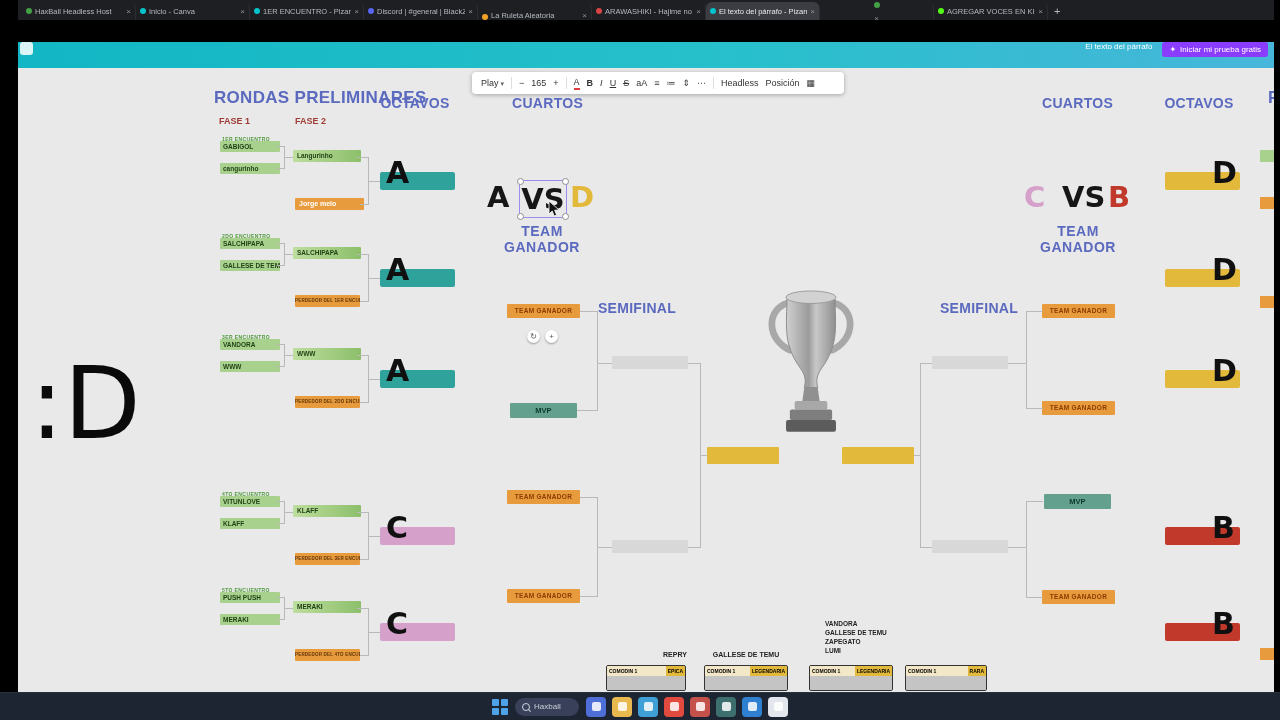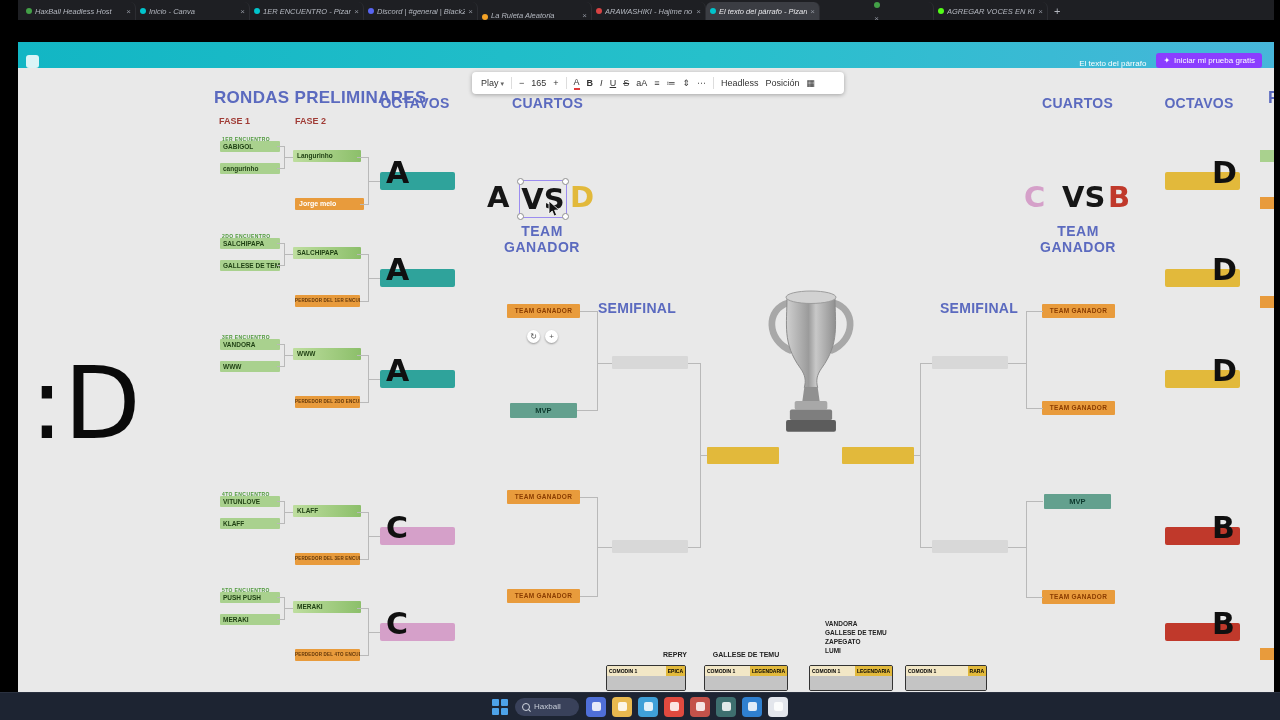--- a/index.html
+++ b/index.html
@@ -3,25 +3,25 @@
 <meta charset="utf-8">
 <style>
   html,body{margin:0;padding:0;background:#000;font-family:"Liberation Sans",sans-serif;}
   #screen{position:relative;width:1280px;height:720px;overflow:hidden;background:#000;}
 
   
   #tabs{position:absolute;left:18px;top:0;width:1256px;height:20px;background:#1e1f23;display:flex;align-items:flex-end;padding-left:4px;box-sizing:border-box;}
   .tab{height:18px;width:114px;display:flex;align-items:center;gap:3px;padding:0 4px;border-radius:6px 6px 0 0;color:#b4b8c0;font-size:7.5px;overflow:hidden;box-sizing:border-box;border-right:1px solid #2c2d32;}
   .tab.active{background:#3b3d43;color:#e9e9ec;}
   .fav{width:6px;height:6px;border-radius:50%;flex:none;}
-  .tlabel{white-space:nowrap;overflow:hidden;flex:1;font-style:italic;}
+  .tlabel{white-space:nowrap;overflow:hidden;flex:1;}
   .tx{color:#8f939c;font-size:8px;flex:none;}
   .newtab{color:#b4b8c0;font-size:11px;margin-left:6px;margin-bottom:3px;}
   #urlrow{position:absolute;left:18px;top:20px;width:1256px;height:22px;background:#27282c;color:#b3b6bf;font-size:8px;line-height:22px;padding-left:8px;box-sizing:border-box;}
-  #appbar{position:absolute;left:18px;top:42px;width:1256px;height:26px;background:linear-gradient(90deg,#12b6c4,#26c0cb 55%,#47b6da);display:flex;align-items:flex-end;padding:0 8px;box-sizing:border-box;}
+  #appbar{position:absolute;left:18px;top:42px;width:1256px;height:26px;background:linear-gradient(90deg,#12b6c4,#26c0cb 55%,#47b6da);display:flex;align-items:flex-start;padding:0 2px;box-sizing:border-box;}
   .logo{width:13px;height:13px;border-radius:3px;background:rgba(255,255,255,.85);}
   .doc-title{margin-left:auto;color:#fff;font-size:8px;margin-right:10px;}
   .trial-btn{background:#8b3dff;color:#fff;font-size:8px;border-radius:3px;padding:3px 7px;display:flex;gap:4px;align-items:center;margin-right:4px;}
 
   
   #canvas{position:absolute;left:0;top:68px;width:1280px;height:624px;background:#e9e9e9;overflow:hidden;}
 
   
   #ftool{position:absolute;left:472px;top:4px;width:372px;height:22px;background:#fff;border-radius:4px;box-shadow:0 1px 4px rgba(0,0,0,.3);display:flex;align-items:center;gap:7px;padding:0 9px;box-sizing:border-box;}
   .titem{font-size:9px;color:#333;white-space:nowrap;line-height:14px;}

